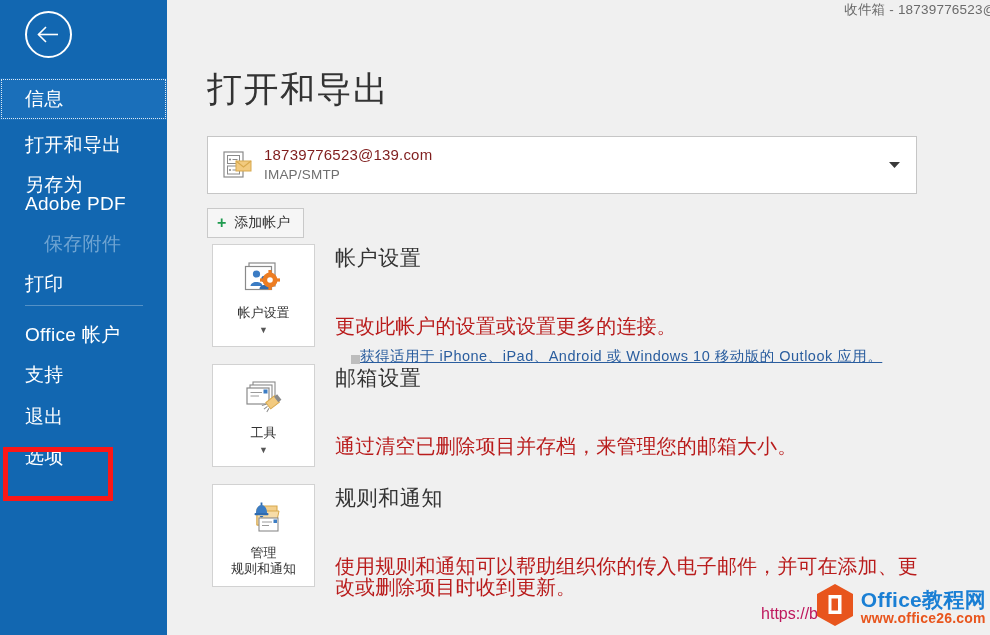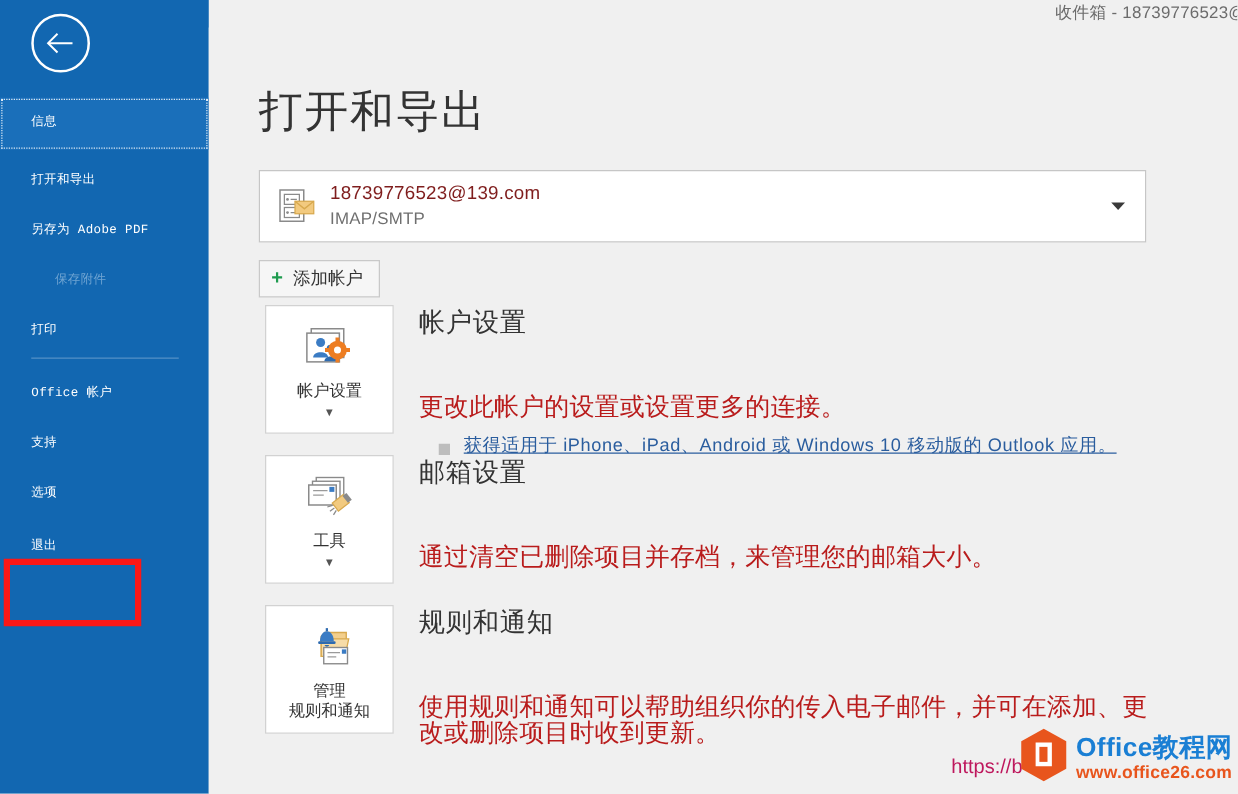--- a/index.html
+++ b/index.html
@@ -57,25 +57,24 @@
     cursor: pointer;
   }
   .back-btn svg { display: block; }
 
   .nav { position: absolute; top: 78px; left: 0; width: 167px; }
   .nav-item {
     position: relative;
     display: block;
     padding: 0 0 0 25px;
     color: #ffffff;
-    font-size: 10px;
+    font-size: 19px;
     line-height: 19px;
     cursor: pointer;
     letter-spacing: .3px;
-    font-family: Liberation Mono, monospace;
   }
   .nav-item .lbl { display: block; }
   .nav-item.selected {
     background: #1a6fba;
     outline: 1px dotted rgba(255,255,255,.85);
     outline-offset: -2px;
   }
   .nav-item.disabled { color: #6fa4d2; cursor: default; padding-left: 44px; }
   .nav-sep {
     height: 1px;
@@ -203,21 +202,20 @@
   .sec-desc {
     font-size: 20px;
     color: #b91c1c;
     line-height: 21px;
     letter-spacing: .1px;
     margin-top: 44px;
   }
   .bullet-row {
     display: flex;
     align-items: center;
-    gap: 11px;
     margin-top: 10px;
     padding-left: 16px;
   }
   .bullet {
     width: 9px; height: 9px;
     background: #bdbdbd;
     margin-top: 6px;
     flex: 0 0 9px;
   }
   .sec-link {
@@ -297,25 +295,25 @@
       </div>
 
       <div class="nav-sep"></div>
 
       <div class="nav-item" style="padding-top:7px;padding-bottom:0;">
         <span class="lbl">Office 帐户</span>
       </div>
       <div class="nav-item" style="padding-top:21px;padding-bottom:0;">
         <span class="lbl">支持</span>
       </div>
+      <div class="nav-item" style="padding-top:23px;padding-bottom:0;">
+        <span class="lbl">退出</span>
+      </div>
       <div class="nav-item" style="padding-top:21px;padding-bottom:0;">
         <span class="lbl">选项</span>
-      </div>
-      <div class="nav-item" style="padding-top:23px;padding-bottom:0;">
-        <span class="lbl">退出</span>
       </div>
     </div>
 
     <div class="redbox" style="left:3px; top:447px; width:110px; height:54px;"></div>
   </div>
 
   <div class="content">
 
     <div class="page-title">打开和导出</div>
 

